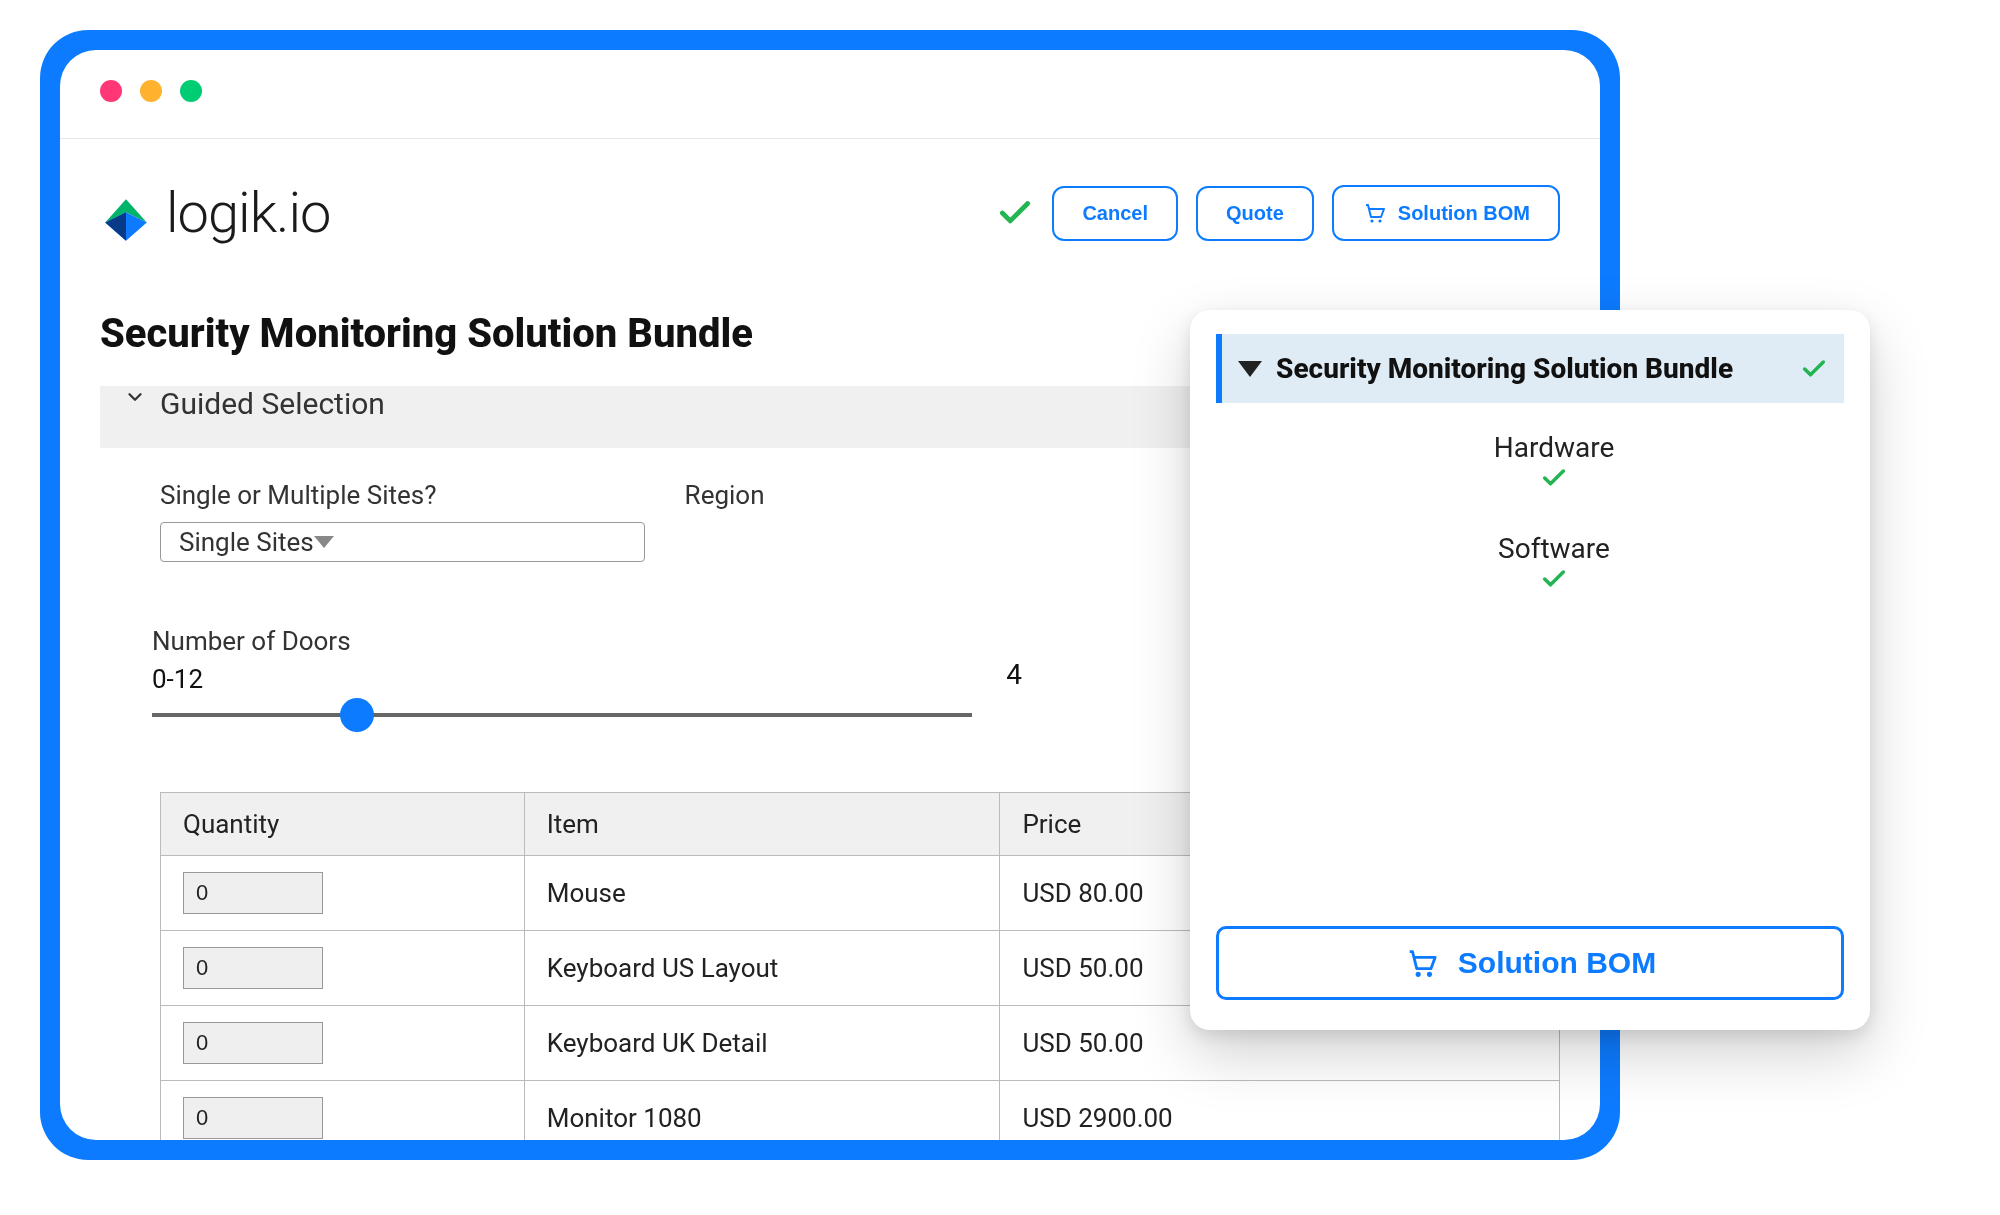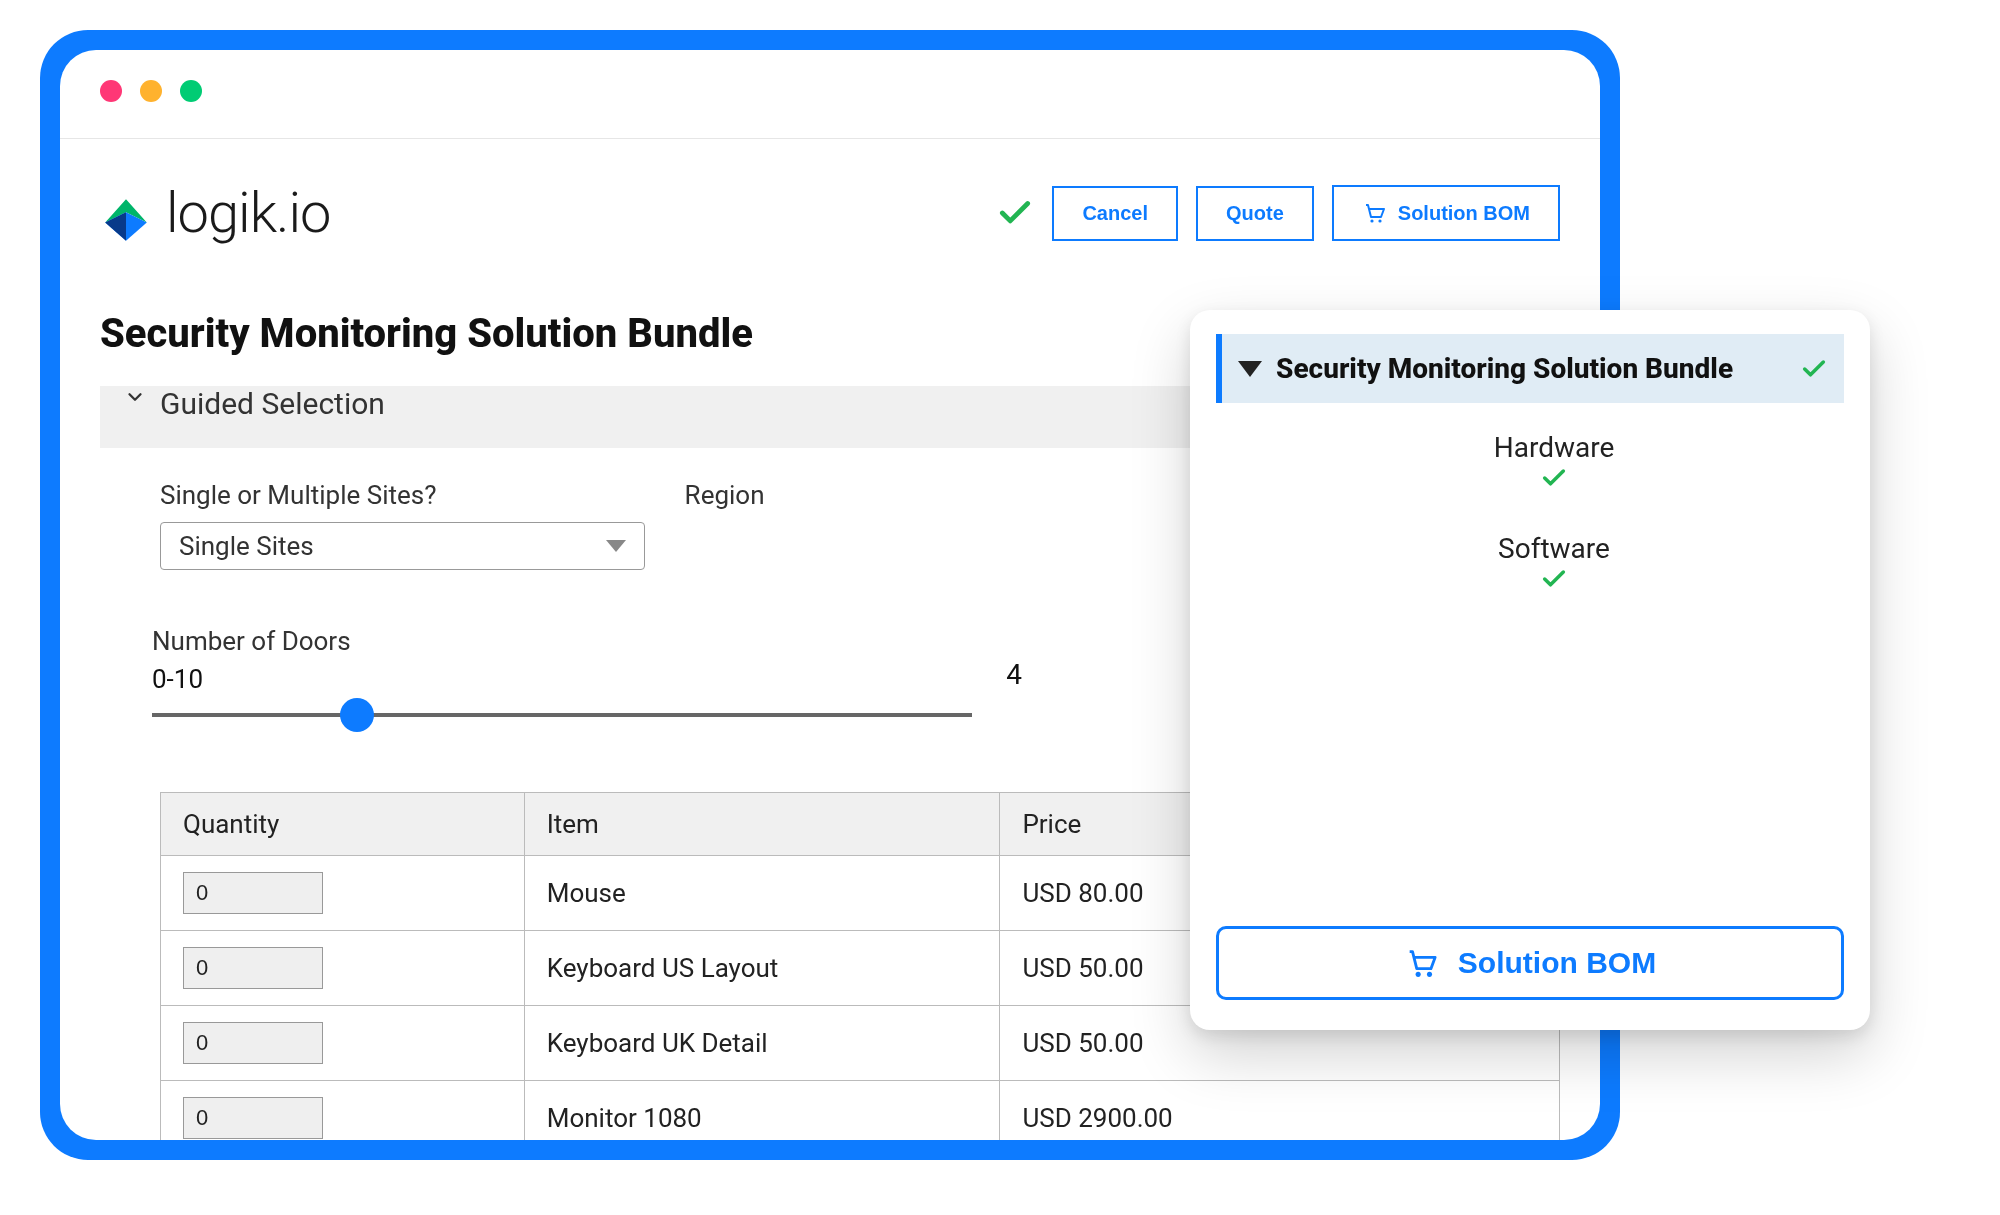--- a/index.html
+++ b/index.html
@@ -79,21 +79,21 @@
     gap: 18px;
   }
   .check-lg { width: 38px; height: 38px; color:#22b552; }
   .btn-outline {
     border: 2px solid #0d7bff;
     color:#0d7bff;
     background:#fff;
     font-weight:700;
     font-size:20px;
     padding: 14px 28px;
-    border-radius: 0;
+    border-radius: 12px;
     cursor:pointer;
     display:inline-flex;
     align-items:center;
     gap:12px;
   }
   .btn-outline .cart-icon { width:24px; height:24px; }
 
   
   .page-title {
     position: absolute;
@@ -128,24 +128,24 @@
     top: 430px;
     display:flex;
     gap: 40px;
   }
   .field { flex:1; min-width:0; }
   .field.detail { flex: 0.6; }
   .field-label { font-size: 26px; color:#333; margin-bottom: 12px; }
   .select-box {
     border:1px solid #999;
     border-radius:4px;
-    height: 48px;
-    display:flex;
-    align-items:center;
-    justify-content:space-between;
+    height: 40px;
+    display:flex;
+    align-items:center;
+    justify-content:flex-start;
     padding: 0 18px;
     font-size: 26px;
     color:#333;
     background:#fff;
     cursor:pointer;
   }
   .select-box .caret {
     width:0;height:0;
     border-left:10px solid transparent;
     border-right:10px solid transparent;
@@ -348,21 +348,21 @@
         <div class="field detail">
           <div class="field-label">Detail</div>
           <div class="select-box">
             <span></span>
           </div>
         </div>
       </div>
 
       <div class="slider-block">
         <div class="slider-label">Number of Doors</div>
-        <div class="slider-scale">0-10</div>
+        <div class="slider-scale">0-12</div>
         <div class="slider-track">
           <div class="track-line"></div>
           <div class="thumb" style="left:25%;"></div>
           <div class="slider-value">4</div>
         </div>
       </div>
 
       <table class="items-table">
         <thead>
           <tr>

